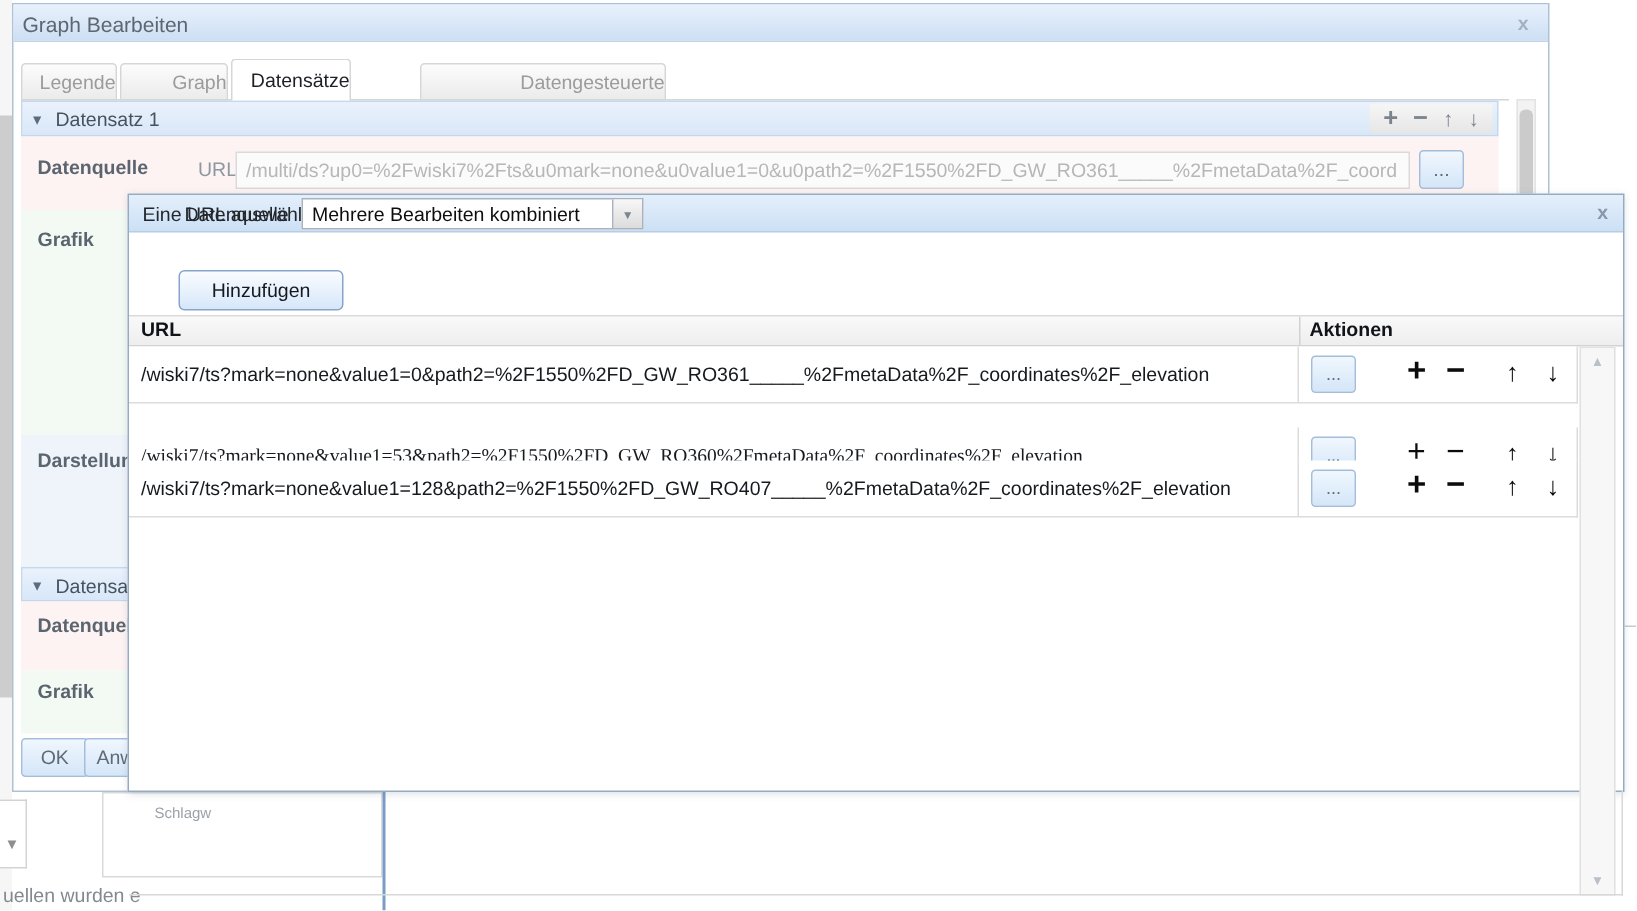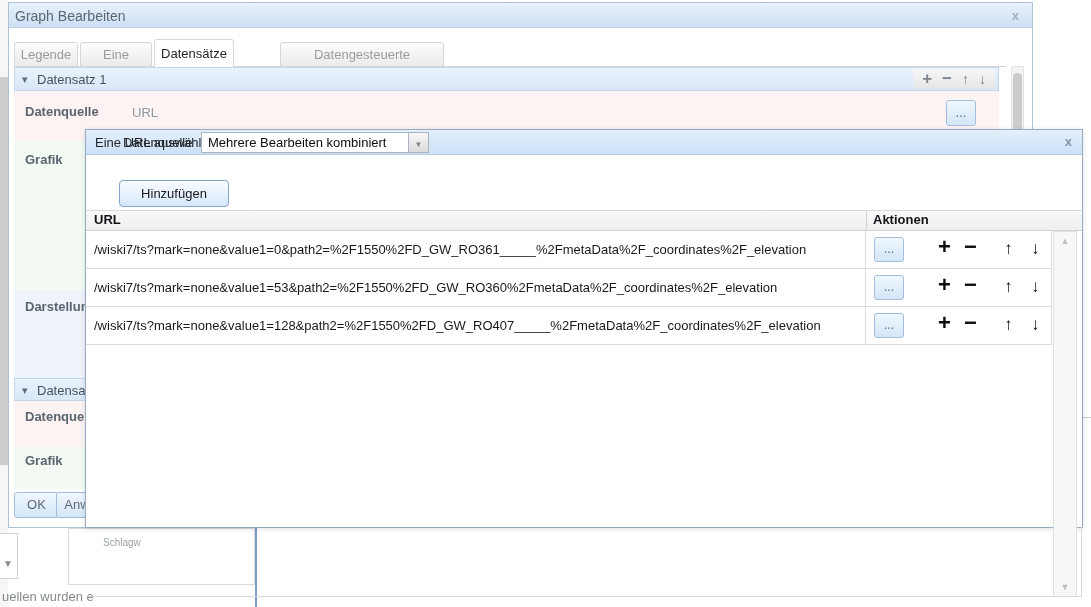--- a/index.html
+++ b/index.html
@@ -18,21 +18,21 @@
   .dialog { left:8px; top:2px; width:1025px; height:526px; background:#fff;
     border:1px solid #aec1d6; z-index:2; }
   .titlebar { left:0; top:0; right:0; height:25px;
     background:linear-gradient(#e8f1fb,#cddff4); border-bottom:1px solid #c2d4e8; }
   .titlebar .t { position:absolute; left:6px; top:5px; font-size:14px; color:#5d6772; }
   .win-close { position:absolute; top:5px; font-size:13px; font-weight:bold; color:#a4b0bf; cursor:pointer; }
   .titlebar .win-close { right:13px; }
 
   .tab { position:absolute; border:1px solid #d6d6d6; border-radius:3px 3px 0 0;
     background:linear-gradient(#fcfcfc,#ebebeb); color:#9b9b9b; font-size:13px;
-    text-align:center; cursor:pointer; }
+    text-align:right; cursor:pointer; }
   .tab.active { background:#fff; color:#1d2126; border-bottom:none; z-index:3; }
   .tabstrip { left:5px; top:63px; width:992px; height:1px; background:#d6d6d6; }
 
   .panel-hd { left:5px; width:985px; height:24px;
     background:linear-gradient(#eaf2fc,#d8e7f8); border:1px solid #c5d7eb;
     color:#47525e; font-size:13px; }
   .panel-hd .arr { position:absolute; left:7px; top:5px; font-size:11px; color:#5b6c7e; }
   .panel-hd .txt { position:absolute; left:22px; top:4px; }
   .hd-tools { position:absolute; right:3px; top:1px; height:20px; display:flex; gap:10px;
     align-items:center; padding:0 9px; background:linear-gradient(#f6f6f6,#e6e6e6); border-radius:2px; }
@@ -123,39 +123,40 @@
   <div class="abs page-sb-thumb"></div>
 </div>
 
 <div class="abs dialog">
   <div class="abs titlebar">
     <span class="t">Graph Bearbeiten</span>
     <span class="win-close">x</span>
   </div>
 
   <div class="tab" style="left:5px; top:39px; width:64px; height:25px; line-height:23px;">Legende</div>
-  <div class="tab" style="left:71px; top:39px; width:72px; height:25px; line-height:23px;">Eine</div>
+  <div class="tab" style="left:71px; top:39px; width:72px; height:25px; line-height:23px;">Graph</div>
   <div class="tab active" style="left:145px; top:36px; width:80px; height:28px; line-height:27px;">Datensätze</div>
   <div class="tab" style="left:227px; top:39px; width:164px; height:25px; line-height:23px;margin-left:44px;">Datengesteuerte Darstellung</div>
   <div class="abs tabstrip"></div>
 
   <div class="abs panel-hd" style="top:64px;">
     <span class="arr">▾</span>
     <span class="txt">Datensatz 1</span>
     <div class="hd-tools">
       <span class="tool-pm">+</span>
       <span class="tool-pm">−</span>
       <span class="tool-ar">↑</span>
       <span class="tool-ar">↓</span>
     </div>
   </div>
 
   <div class="abs sect sect-pink" style="top:88px; height:49px;">
     <span class="lbl-b" style="left:11px; top:13px;">Datenquelle</span>
     <span class="lbl-p" style="left:118px; top:14px;">URL</span>
+    <div class="txtinput" style="left:143px; top:10px; width:783px;">/multi/ds?up0=%2Fwiski7%2Fts&amp;u0mark=none&amp;u0value1=0&amp;u0path2=%2F1550%2FD_GW_RO361_____%2FmetaData%2F_coord</div>
     <div class="btn-blue" style="left:932px; top:9px; width:30px; height:26px; line-height:24px;">...</div>
   </div>
 
   <div class="abs sect sect-green" style="top:137px; height:150px;">
     <span class="lbl-b" style="left:11px; top:12px;">Grafik</span>
   </div>
 
   <div class="abs sect sect-lav" style="top:287px; height:88px;">
     <span class="lbl-b" style="left:11px; top:9px;">Darstellung</span>
   </div>
@@ -213,21 +214,21 @@
     <div class="url">/wiski7/ts?mark=none&amp;value1=0&amp;path2=%2F1550%2FD_GW_RO361_____%2FmetaData%2F_coordinates%2F_elevation</div>
     <div class="acts">
       <div class="btn-blue row-browse">...</div>
       <span class="act-pm" style="left:72px;">+</span>
       <span class="act-pm" style="left:98px;">−</span>
       <span class="act-ar" style="left:138px;">↑</span>
       <span class="act-ar" style="left:165px;">↓</span>
     </div>
   </div>
 
-  <div class="grow" style="top:139px;">
+  <div class="grow" style="top:155px;font-family:Liberation Serif, serif;">
     <div class="url">/wiski7/ts?mark=none&amp;value1=53&amp;path2=%2F1550%2FD_GW_RO360%2FmetaData%2F_coordinates%2F_elevation</div>
     <div class="acts">
       <div class="btn-blue row-browse">...</div>
       <span class="act-pm" style="left:72px;">+</span>
       <span class="act-pm" style="left:98px;">−</span>
       <span class="act-ar" style="left:138px;">↑</span>
       <span class="act-ar" style="left:165px;">↓</span>
     </div>
   </div>
 

